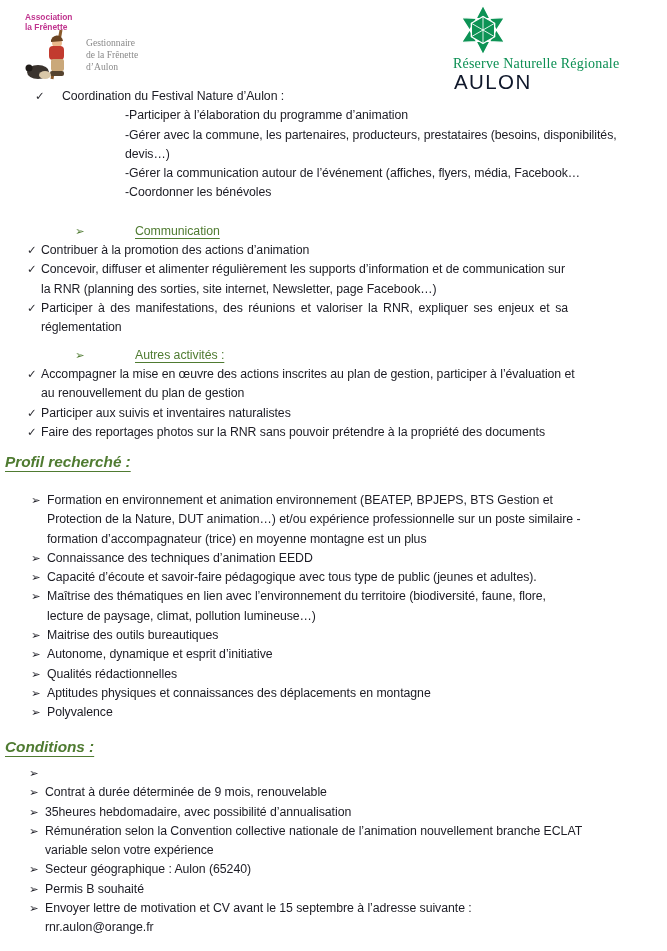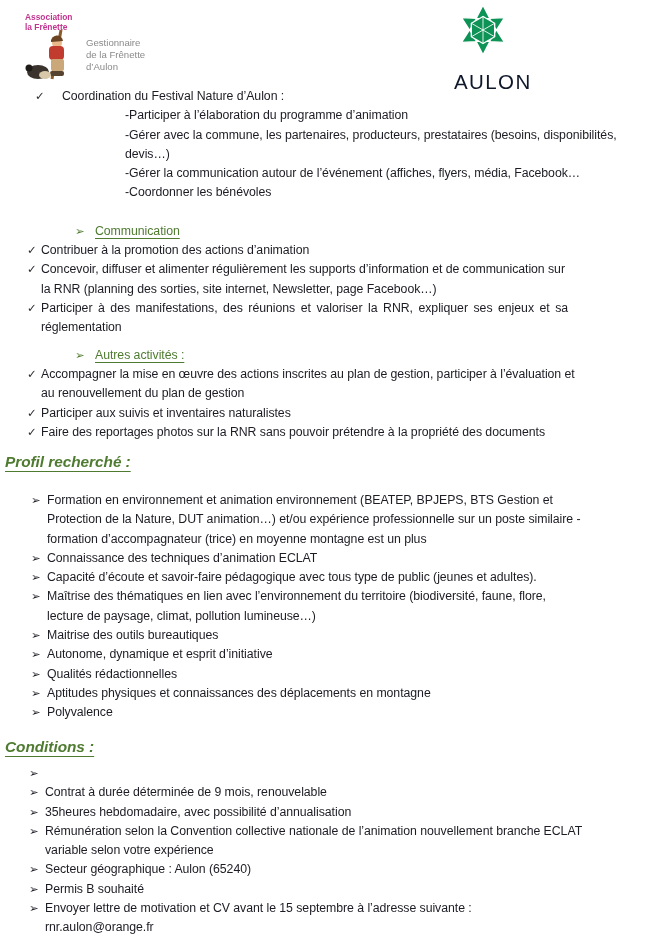--- a/index.html
+++ b/index.html
@@ -17,21 +17,21 @@
   .bullet.check { color:#2f2f35; }
   .bullet.arrow { color:#1c1c24; }
   .bw27 { width:27px; } .bw14 { width:14px; } .bw16 { width:16px; } .bw20 { width:20px; }
   .t { white-space:pre-line; }
   .sub { margin-left:90px; line-height:19.3px; white-space:pre-line; }
   .just { word-spacing:2.2px; }
 
   
   .subhead { color:#4f7b31; line-height:19px; }
   .subhead .bullet { color:#4f7b31; }
-  .subhead .label { text-decoration:underline; text-underline-offset:3px; }
+  .subhead .label { text-decoration:underline; text-underline-offset:3px;margin-left:40px; }
   .mainhead {
     color:#4f7b31; font-weight:700; font-style:italic; font-size:15.4px;
     line-height:20px; text-decoration:underline; text-underline-offset:4px;
   }
 
   
   .assoc-name { color:#c0358f; font-weight:700; font-size:8.4px; line-height:9.6px; letter-spacing:0; }
   .assoc-caption { color:#8a8a8a; font-size:9.6px; line-height:12.2px; letter-spacing:0; }
 
   
@@ -53,21 +53,21 @@
     <circle cx="33" cy="14" r="5" fill="#e9b98c"></circle>
     <path d="M27 13 a6 6 0 0 1 12 -1 l-12 1 z" fill="#6b4423"></path>
     <rect x="25" y="17" width="15" height="14" rx="4" fill="#c23b2f"></rect>
     <rect x="27" y="30" width="13" height="12" rx="2" fill="#caa87a"></rect>
     <rect x="26" y="42" width="14" height="5" rx="2" fill="#55432f"></rect>
     <ellipse cx="14" cy="43" rx="11" ry="7" fill="#3a332e"></ellipse>
     <circle cx="5" cy="39" r="3.5" fill="#1f1b18"></circle>
     <ellipse cx="21" cy="46" rx="6" ry="4" fill="#d8c7a8"></ellipse>
   </svg>
 
-  <div class="abs assoc-caption" style="left:86px; top:37px;">
+  <div class="abs assoc-caption" style="left:86px; top:37px;font-family:Liberation Serif, serif;">
     <div>Gestionnaire</div>
     <div>de la Frênette</div>
     <div>d’Aulon</div>
   </div>
 
   <svg class="abs" style="left:452px; top:3px;" width="62" height="54" viewBox="-50 -50 100 100">
     <g fill="#0d9355" stroke="#ffffff" stroke-width="2.5" stroke-linejoin="round">
       <g>
           <polygon points="0,-46 13,-21 -13,-21"></polygon>
         </g>
@@ -90,20 +90,21 @@
     </g>
     <g stroke="#ffffff" stroke-width="1.6">
       <line x1="0" y1="0" x2="0" y2="-25"></line>
         <line x1="0" y1="0" x2="21.6" y2="-12.5"></line>
       <line x1="0" y1="0" x2="21.6" y2="12.5"></line>
         <line x1="0" y1="0" x2="0" y2="25"></line>
       <line x1="0" y1="0" x2="-21.6" y2="12.5"></line>
         <line x1="0" y1="0" x2="-21.6" y2="-12.5"></line>
     </g>
   </svg>
+  <div class="abs rnr-title" style="left:453px; top:56px;">Réserve Naturelle Régionale</div>
   <div class="abs rnr-name" style="left:454px; top:71px;">AULON</div>
 
   <div class="abs" style="left:35px; top:87px; width:622px;">
     <div class="row">
       <span class="bullet check bw27">✓</span>
       <span class="t">Coordination du Festival Nature d’Aulon :</span>
     </div>
     <div class="sub">-Participer à l’élaboration du programme d’animation</div>
     <div class="sub">-Gérer avec la commune, les partenaires, producteurs, prestataires (besoins, disponibilités,
 devis…)</div>
@@ -155,21 +156,21 @@
   <div class="abs mainhead" style="left:5px; top:452px;">Profil recherché :</div>
   <div class="abs" style="left:31px; top:491px; width:630px;">
     <div class="row">
       <span class="bullet arrow bw16">➢</span>
       <span class="t">Formation en environnement et animation environnement (BEATEP, BPJEPS, BTS Gestion et
 Protection de la Nature, DUT animation…) et/ou expérience professionnelle sur un poste similaire -
 formation d’accompagnateur (trice) en moyenne montagne est un plus</span>
     </div>
     <div class="row">
       <span class="bullet arrow bw16">➢</span>
-      <span class="t">Connaissance des techniques d’animation ECLAT</span>
+      <span class="t">Connaissance des techniques d’animation EEDD</span>
     </div>
     <div class="row">
       <span class="bullet arrow bw16">➢</span>
       <span class="t">Capacité d’écoute et savoir-faire pédagogique avec tous type de public (jeunes et adultes).</span>
     </div>
     <div class="row">
       <span class="bullet arrow bw16">➢</span>
       <span class="t">Maîtrise des thématiques en lien avec l’environnement du territoire (biodiversité, faune, flore,
 lecture de paysage, climat, pollution lumineuse…)</span>
     </div>

